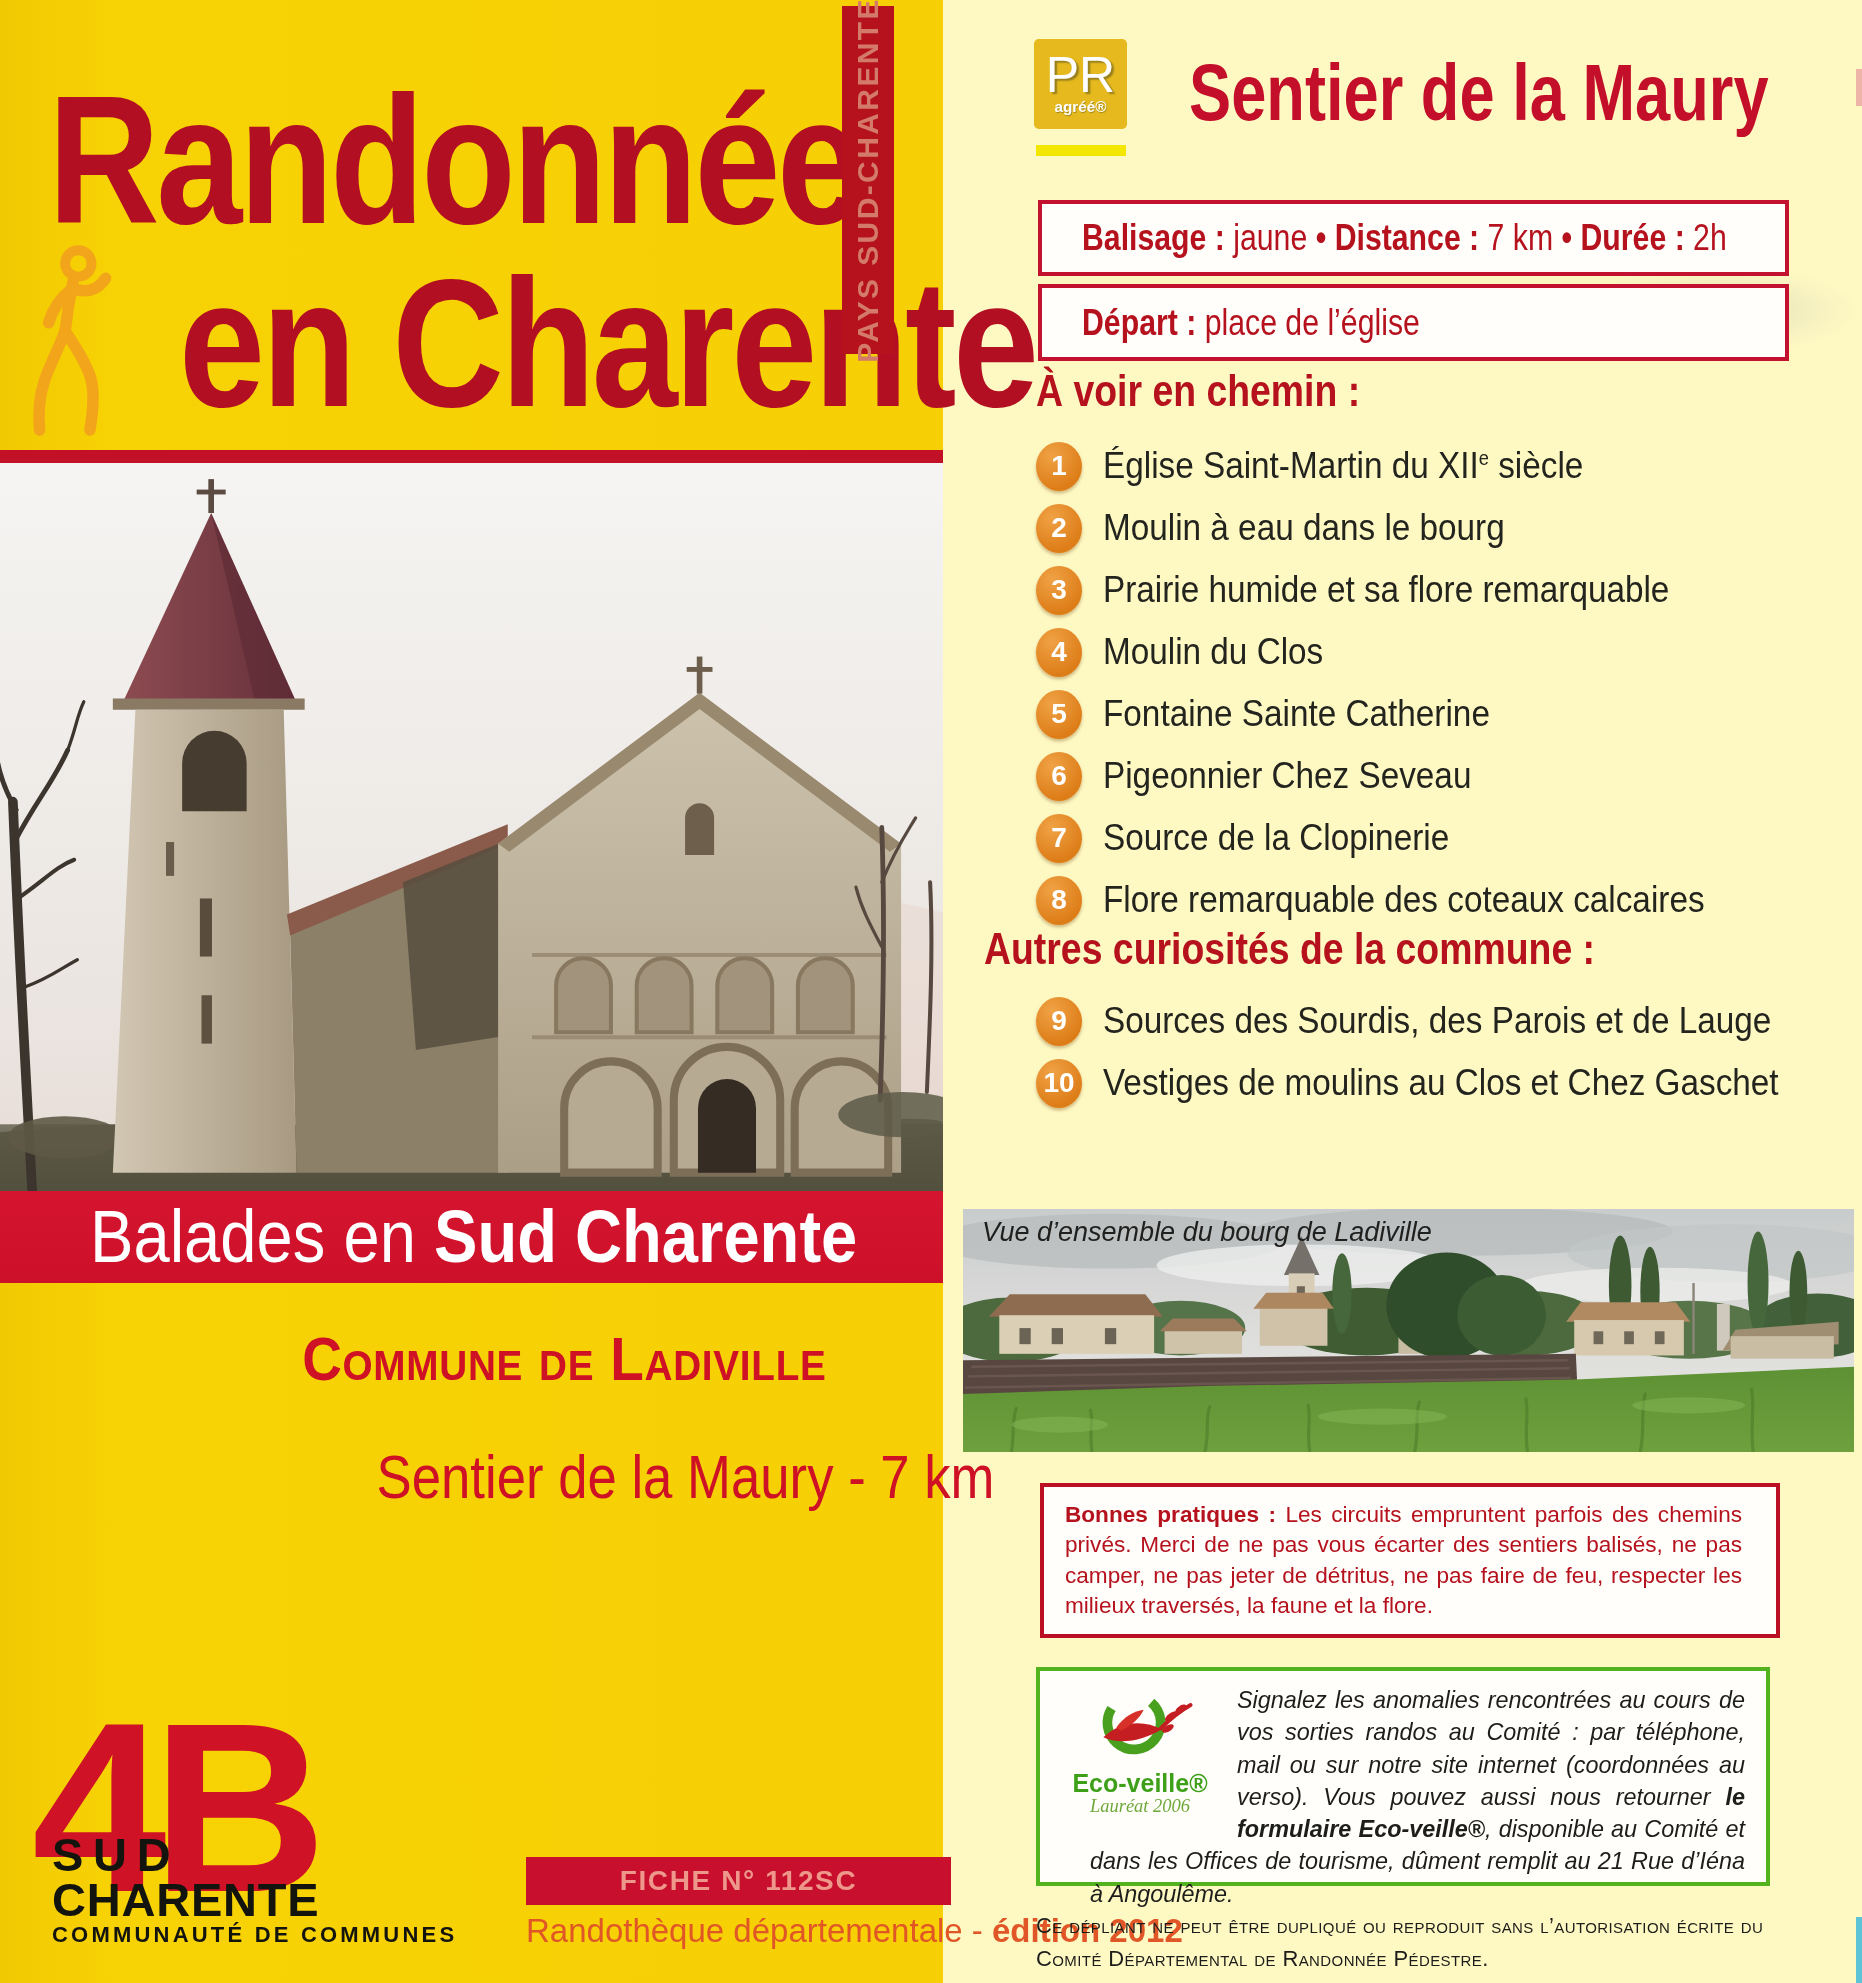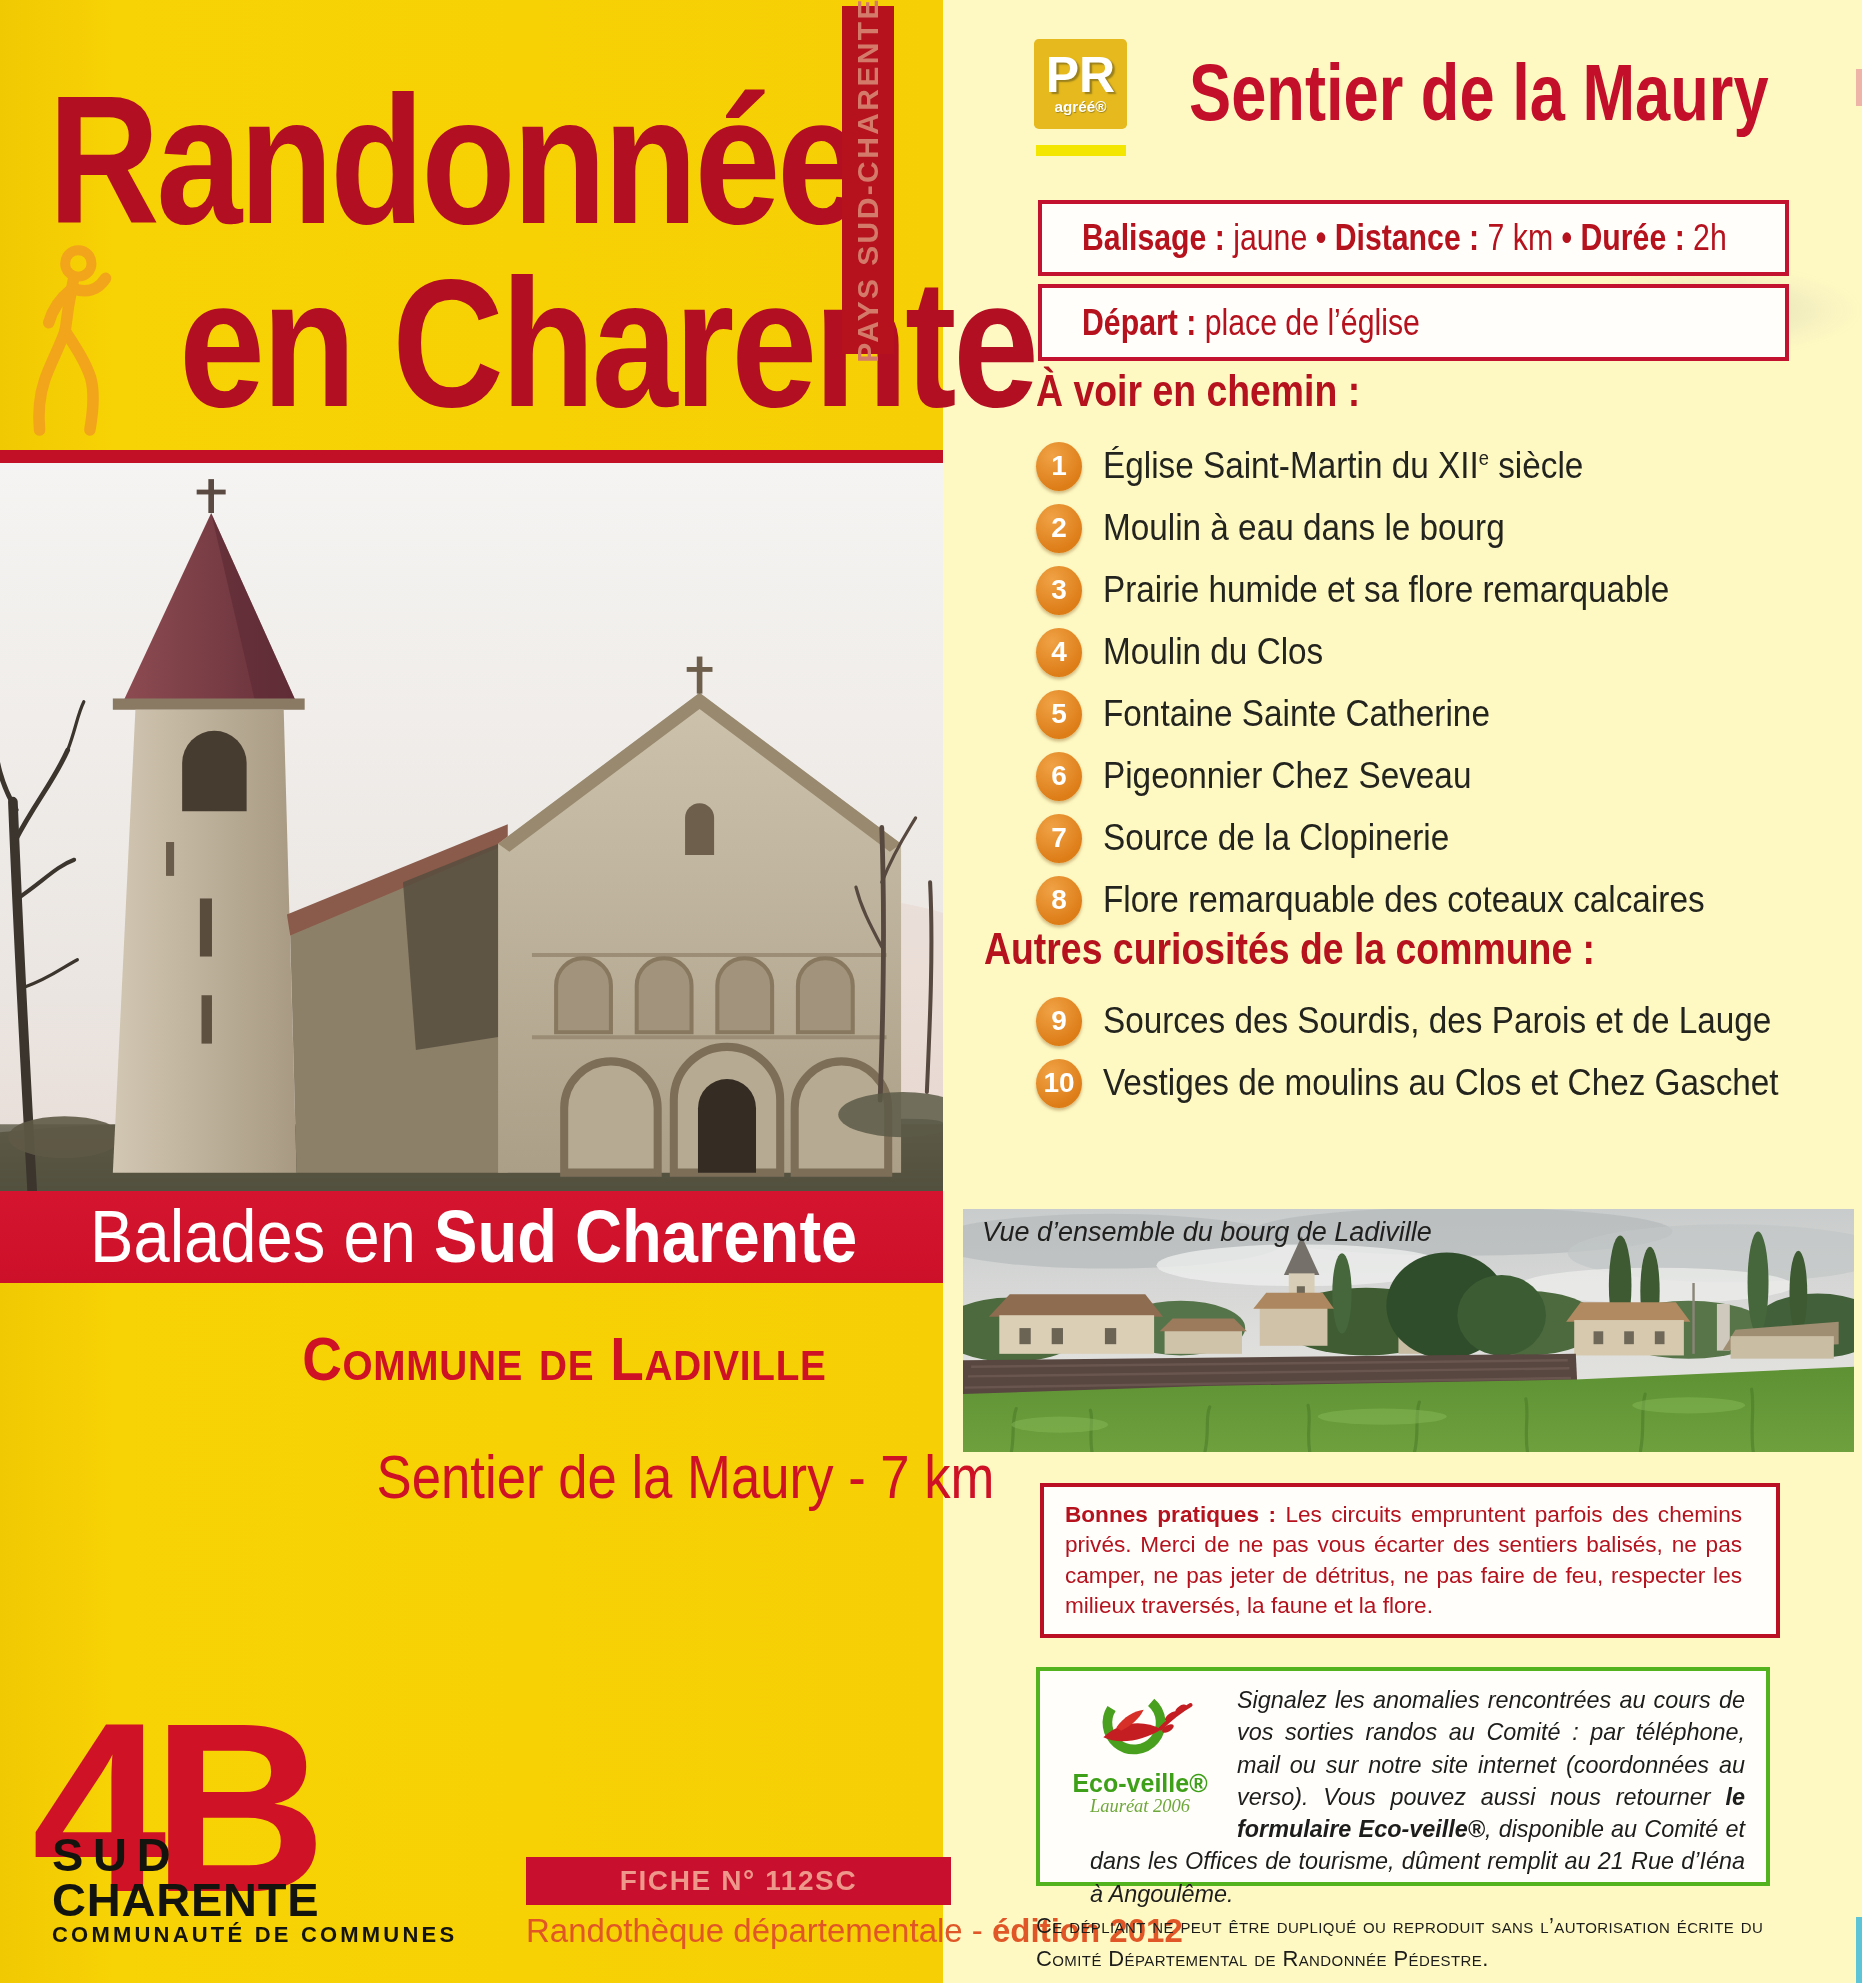--- a/index.html
+++ b/index.html
@@ -36,21 +36,21 @@
   .fourb-char{left:52px;top:1872px;font-size:47px;font-weight:700;color:#14140f;letter-spacing:0.8px;z-index:3;}
   .fourb-comm{left:52px;top:1922px;font-size:22px;font-weight:700;color:#14140f;letter-spacing:3.2px;z-index:3;}
   .fiche-band{left:526px;top:1857px;width:425px;height:48px;background:#c8102e;display:flex;align-items:center;justify-content:center;}
   .fiche-band span{color:#ee978b;font-weight:700;font-size:28px;letter-spacing:1.6px;}
   .edition-line{left:526px;top:1912px;font-size:33px;color:#e05626;white-space:nowrap;}
   .edition-line .bold{font-weight:700;}
 
   
   .pr-badge{left:1034px;top:39px;width:93px;height:90px;background:#e6ba1e;border-radius:4.8px;
     display:flex;flex-direction:column;align-items:center;justify-content:center;}
-  .pr-badge .pr{font-size:50px;font-weight:700;color:#fff;line-height:.9;text-shadow:2.4px 2.4px 1.6px rgba(90,80,30,.55);}
+  .pr-badge .pr{font-size:50px;font-weight:400;color:#fff;line-height:.9;text-shadow:2.4px 2.4px 1.6px rgba(90,80,30,.55);}
   .pr-badge .agree{font-size:15.3px;font-weight:700;color:#fff;text-shadow:0.8px 0.8px 0.8px rgba(90,80,30,.5);}
   .pr-underline{left:1036px;top:145px;width:90px;height:11.3px;background:#f3e600;}
   .r-title{left:1189px;top:53px;font-size:79px;font-weight:700;color:#c30f2a;line-height:1;}
   .ghost{left:1572px;top:266px;width:290px;height:89px;
     background:radial-gradient(ellipse at 50% 50%,rgba(160,160,158,.28),rgba(160,160,158,0) 70%);filter:blur(3.2px);}
   .edge-pink{left:1856px;top:69px;width:5.6px;height:37px;background:#e8a2a0;opacity:.8;}
   .edge-teal{left:1856px;top:1917px;width:6.4px;height:66px;background:#5cc4d6;}
 
   .info-box{left:1038px;top:200px;width:743px;height:68px;border:4px solid #c21230;display:flex;align-items:center;background:#fffefb;}
   .depart-box{left:1038px;top:284px;width:743px;height:69px;border:4px solid #c21230;display:flex;align-items:center;background:#fffefb;}

